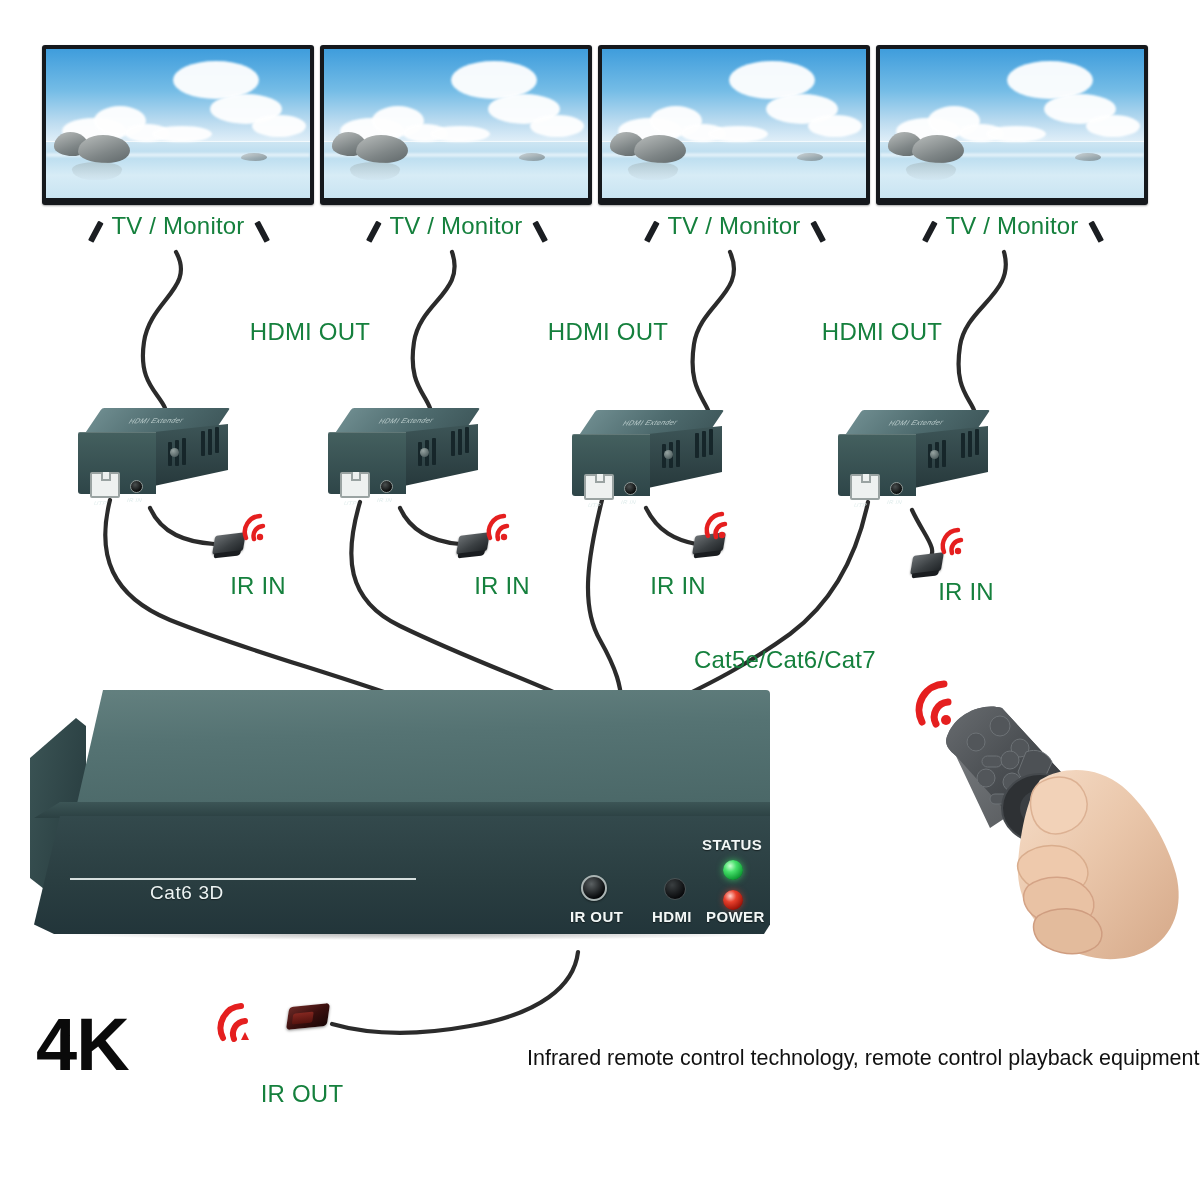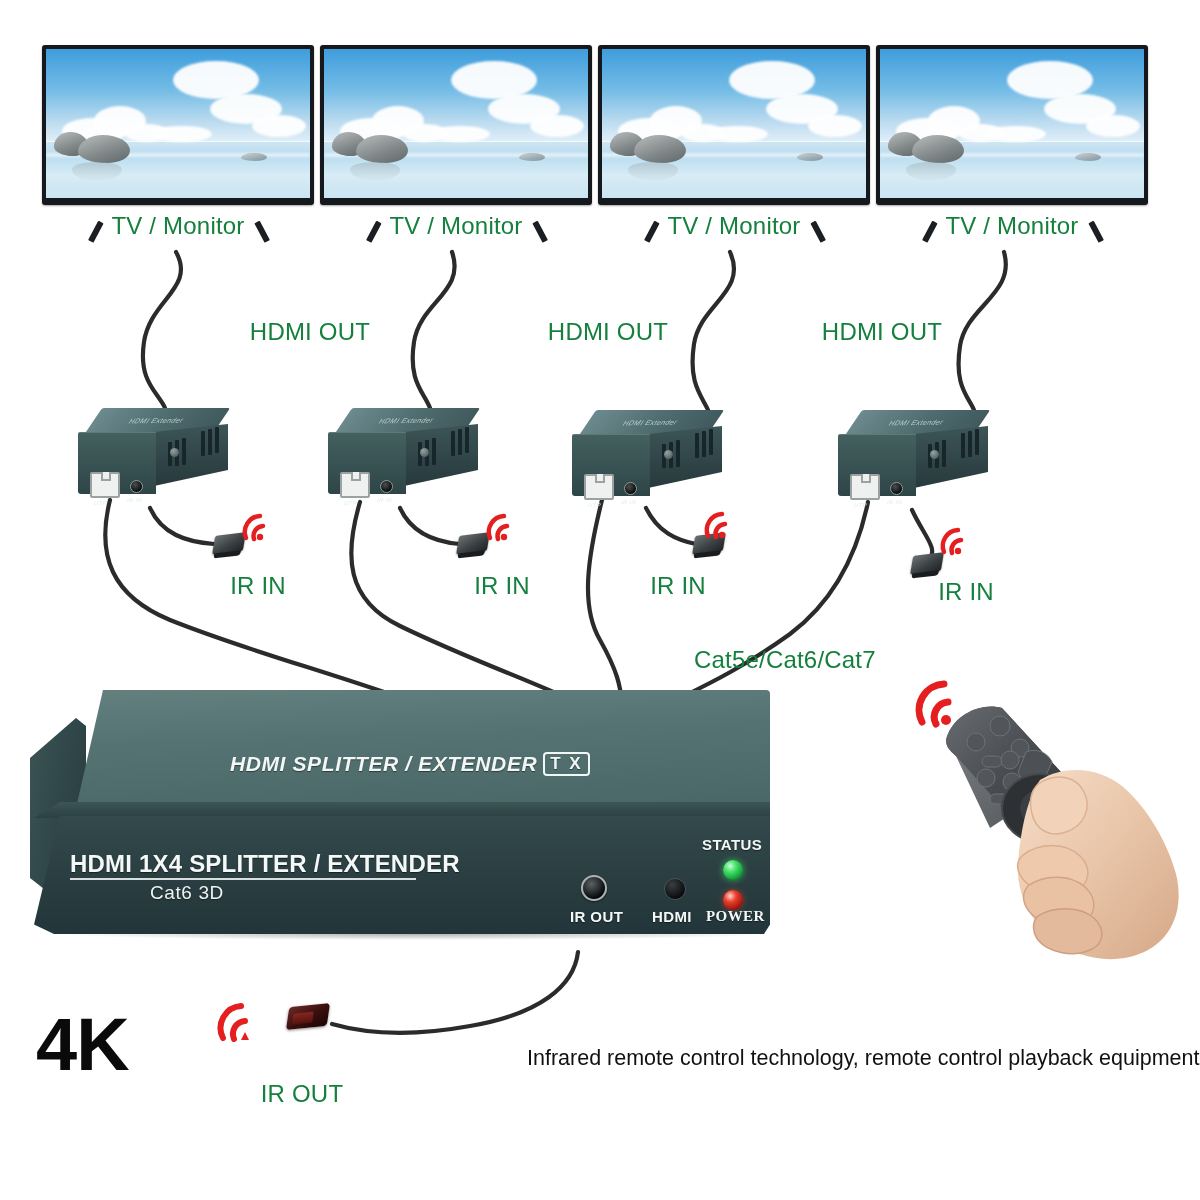--- a/index.html
+++ b/index.html
@@ -429,38 +429,34 @@
 
   <div class="lbl" style="left:694px;top:646px;width:220px;text-align:left;">Cat5e/Cat6/Cat7</div>
 
   <div id="splitter">
     <div class="sp-shadow"></div>
     <div class="sp-left"></div>
     <div class="sp-top"></div>
     <div class="sp-lip"></div>
     <div class="sp-front"></div>
 
-    <div class="sp-toplabel">
-      <span>HDMI SPLITTER / EXTENDER</span><span class="sp-tx">T X</span>
-    </div>
-
-    <div class="sp-name">HDMI 1X4 SPLITTER / EXTENDER</div>
+
     <div class="sp-underline"></div>
     <div class="sp-sub">Cat6  3D</div>
 
     <div class="sp-jack"></div>
     <div class="sp-plabel" style="left:540px;top:218px;">IR OUT</div>
 
     <div class="sp-btn"></div>
     <div class="sp-plabel" style="left:622px;top:218px;">HDMI</div>
 
     <div class="sp-plabel" style="left:672px;top:146px;">STATUS</div>
     <div class="led green"></div>
     <div class="led red"></div>
-    <div class="sp-plabel" style="left:676px;top:218px;font-family:Liberation Serif, serif;">POWER</div>
+    <div class="sp-plabel" style="left:676px;top:218px;">POWER</div>
   </div>
 
   <div class="irout" style="left:288px;top:1005px;"></div>
   <div class="waves" style="left:215px;top:1000px;">
     <svg width="50" height="42" viewBox="0 0 50 42">
       <g fill="none" stroke="#e51f1f" stroke-width="6" stroke-linecap="round">
         <path d="M8,38 A22,22 0 0 1 26,6"></path>
         <path d="M19,39 A13,13 0 0 1 30,21"></path>
       </g>
       <path d="M26,40 L34,40 L30,32 Z" fill="#e51f1f"></path>

